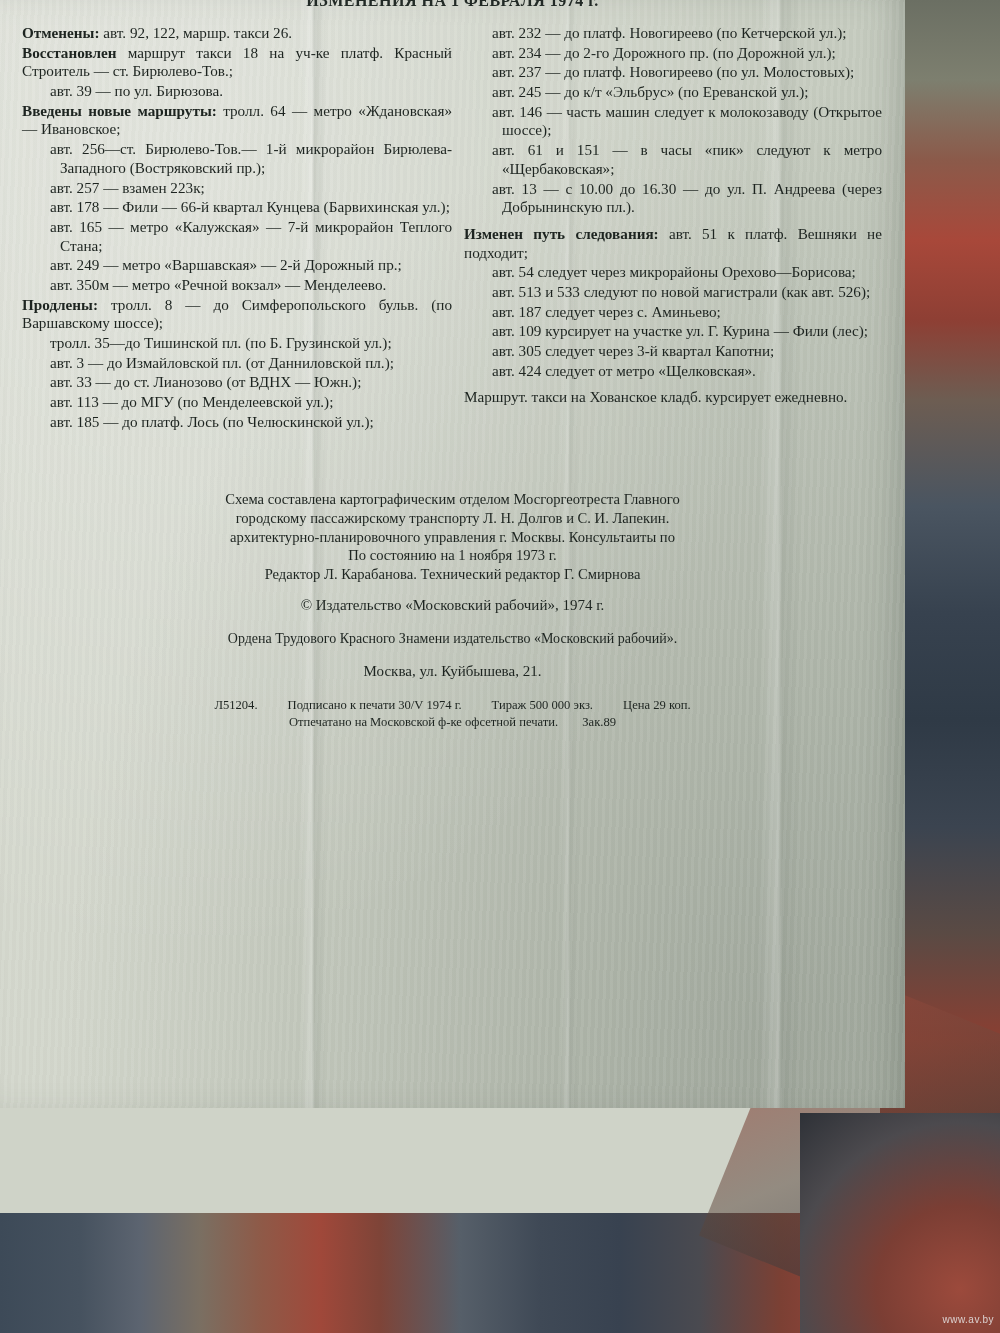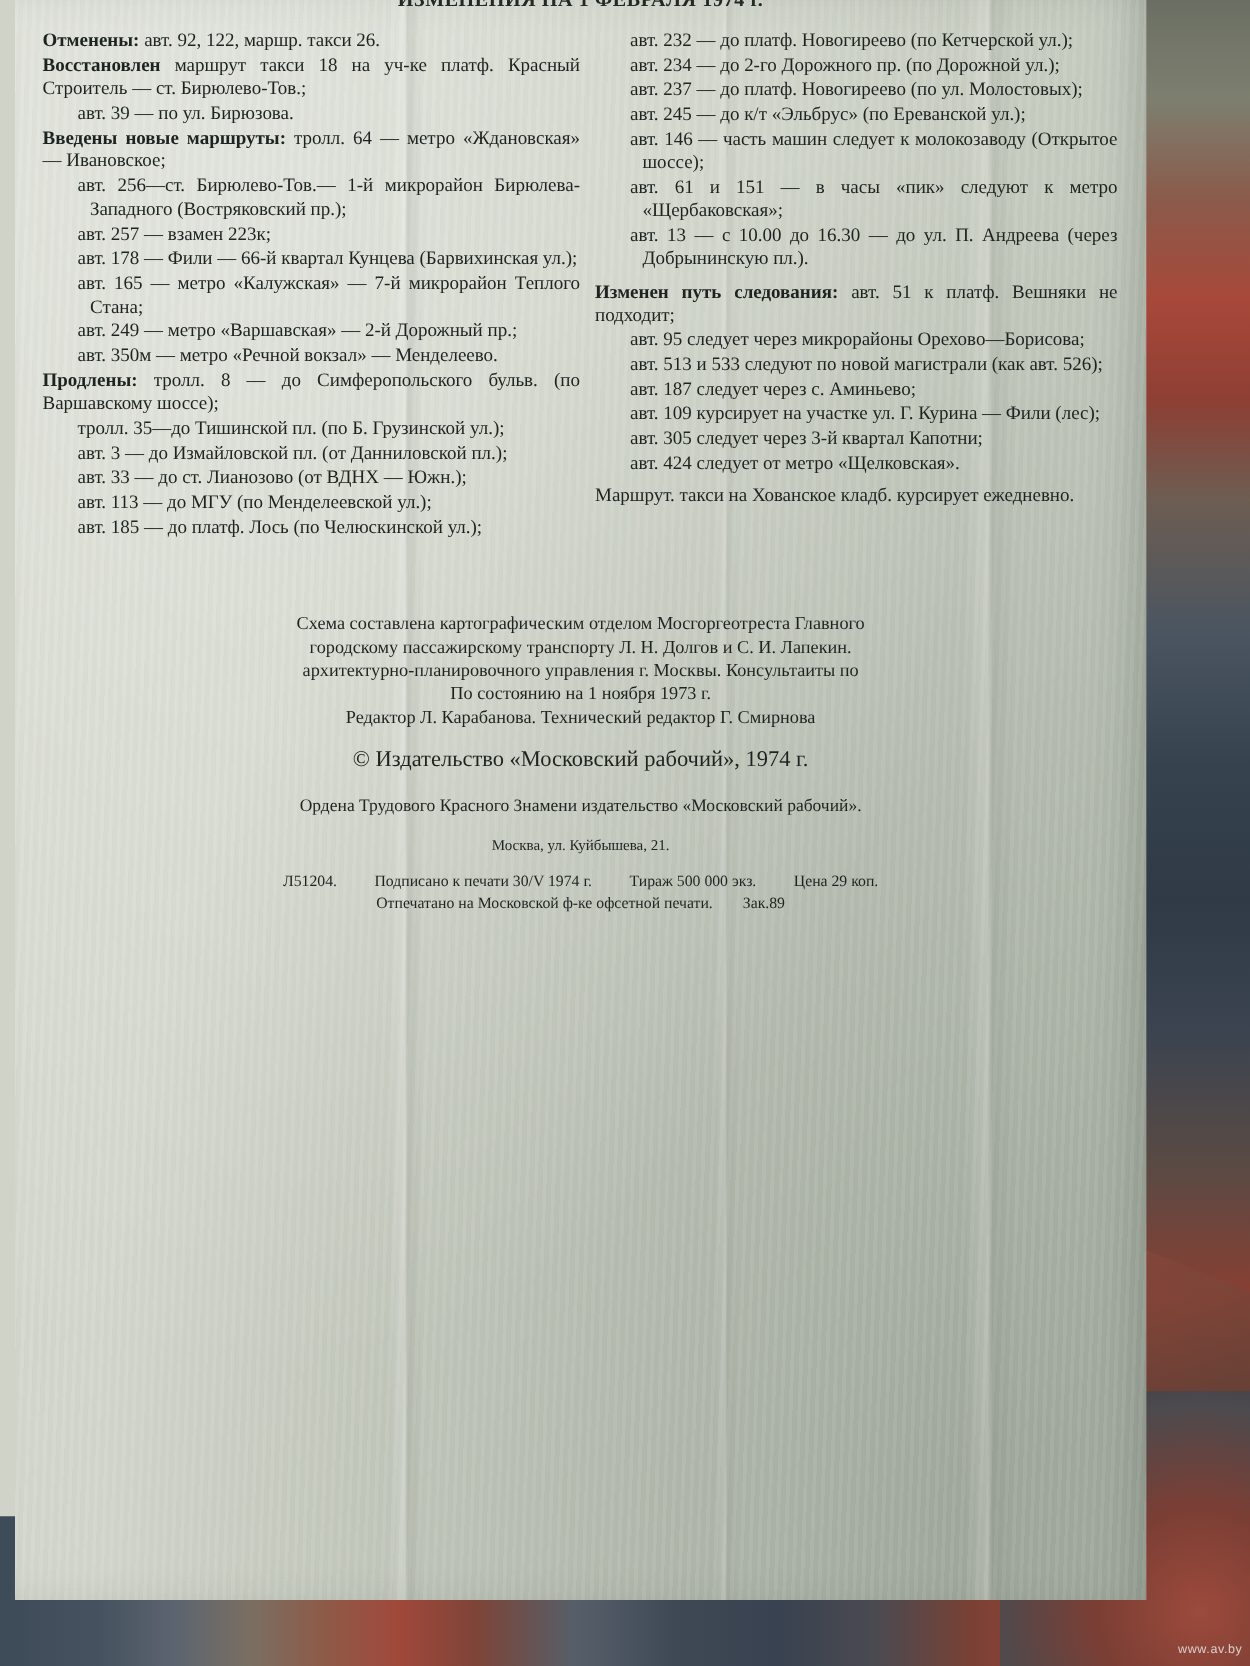--- a/index.html
+++ b/index.html
@@ -77,23 +77,23 @@
     transform: rotate(22deg);
     transform-origin: bottom right;
     background: linear-gradient(135deg, rgba(160,72,58,.85) 0%, rgba(90,70,60,.6) 50%, rgba(45,50,60,.8) 100%);
     z-index: 2;
     opacity: .85;
   }
 
   
   .sheet {
     position: absolute;
-    left: 12px; top: 0;
+    left: 0; top: 0;
     width: 905px;
-    height: 1280px;
+    height: 1108px;
     background:
       linear-gradient(105deg, #d9dcd2 0%, #d2d6cb 30%, #cbd0c4 55%, #c3c9bd 78%, #b9c0b4 100%);
     box-shadow: inset -20px 0 40px -20px rgba(60,70,60,.35);
     z-index: 3;
     overflow: hidden;
   }
   .sheet:after {
     content: "";
     position: absolute; inset: 0;
     background:
@@ -154,29 +154,29 @@
   .colophon {
     margin-top: 58px;
     text-align: center;
     font-size: 14.6px;
     line-height: 1.28;
     padding: 0 120px;
   }
   .colophon .line { margin: 0; }
   .pub {
     margin-top: 12px;
-    font-size: 18px;
+    font-size: 15px;
   }
   .imprint {
     margin-top: 8px;
     font-size: 14px;
     line-height: 1.3;
   }
   .imprint-small {
-    font-size: 12px;
+    font-size: 15px;
   }
   .legal-row {
     margin-top: 8px;
     display: flex;
     justify-content: center;
     gap: 30px;
     font-size: 12.6px;
     padding: 0 60px;
   }
   .legal-line2 {
@@ -264,21 +264,21 @@
           <p class="entry hang">авт. 146 — часть машин следует к молокозаводу (Открытое шоссе);</p>
           <p class="entry hang">авт. 61 и 151 — в часы «пик» следуют к метро «Щербаковская»;</p>
           <p class="entry hang">авт. 13 — с 10.00 до 16.30 — до ул. П. Андреева (через Добрынинскую пл.).</p>
 
           <div class="gap"></div>
 
           <p class="entry">
             <span class="b">Изменен путь следования:</span><span> авт. 51 к платф. Вешняки не подходит;</span>
           </p>
 
-          <p class="entry hang">авт. 95 следует через микрорайоны Орехово—Борисова;</p>
+          <p class="entry hang">авт. 54 следует через микрорайоны Орехово—Борисова;</p>
           <p class="entry hang">авт. 513 и 533 следуют по новой магистрали (как авт. 526);</p>
           <p class="entry hang">авт. 187 следует через с. Аминьево;</p>
           <p class="entry hang">авт. 109 курсирует на участке ул. Г. Курина — Фили (лес);</p>
           <p class="entry hang">авт. 305 следует через 3-й квартал Капотни;</p>
           <p class="entry hang">авт. 424 следует от метро «Щелковская».</p>
 
           <div class="gap"></div>
 
           <p class="entry">Маршрут. такси на Хованское кладб. курсирует ежедневно.</p>
 

